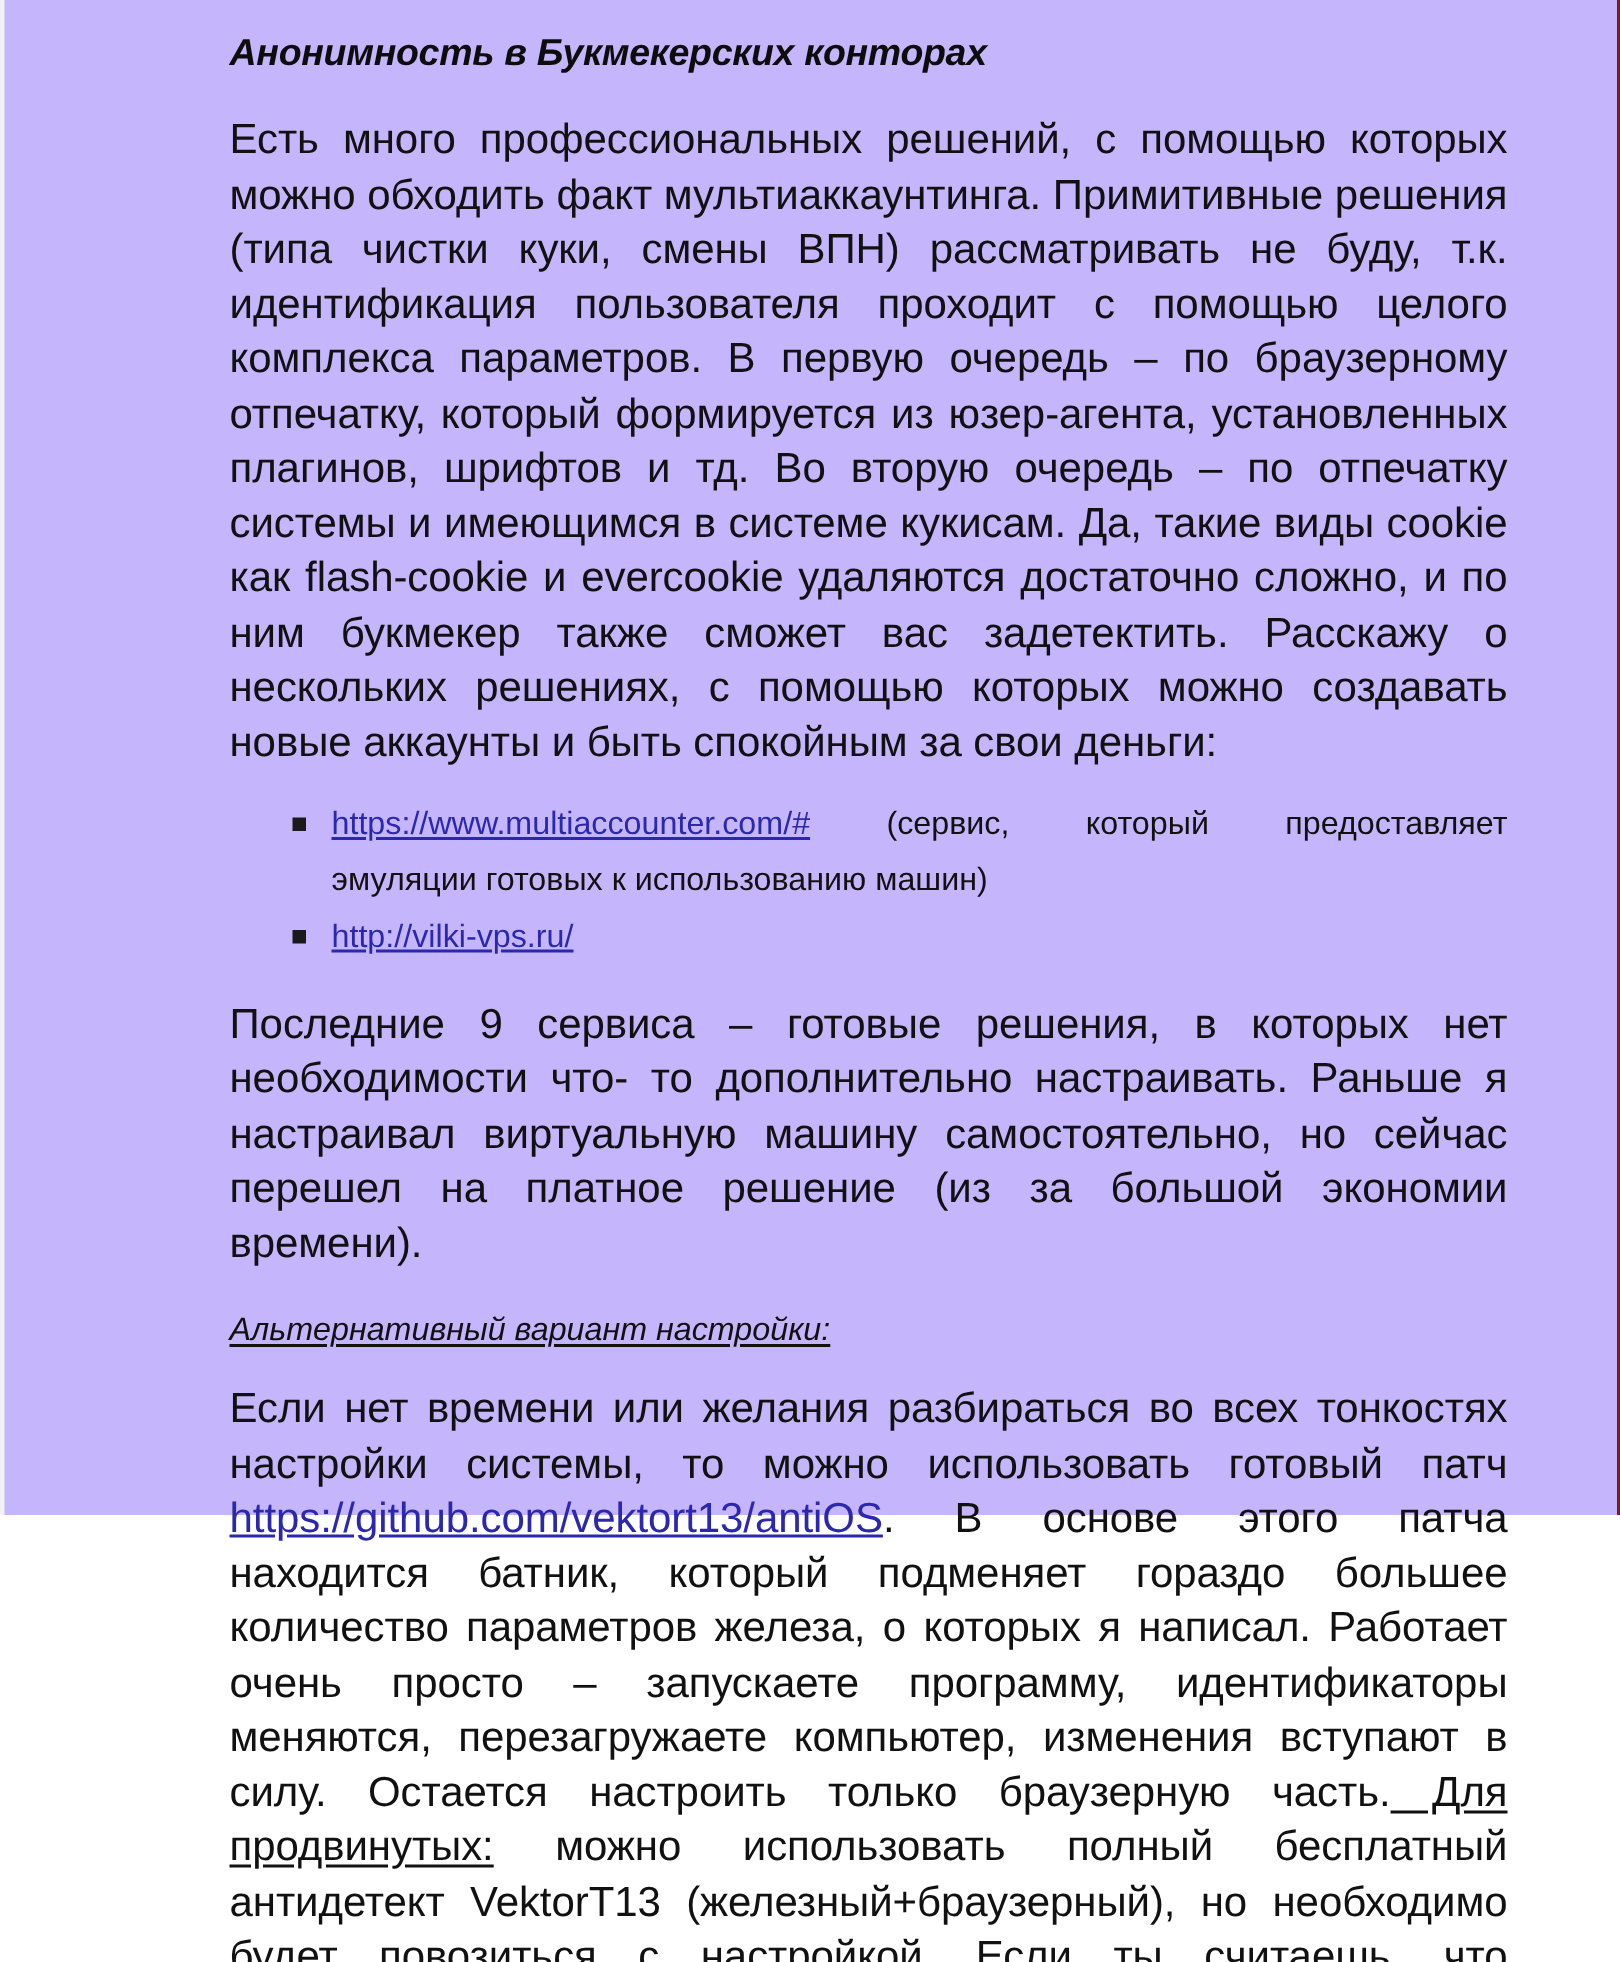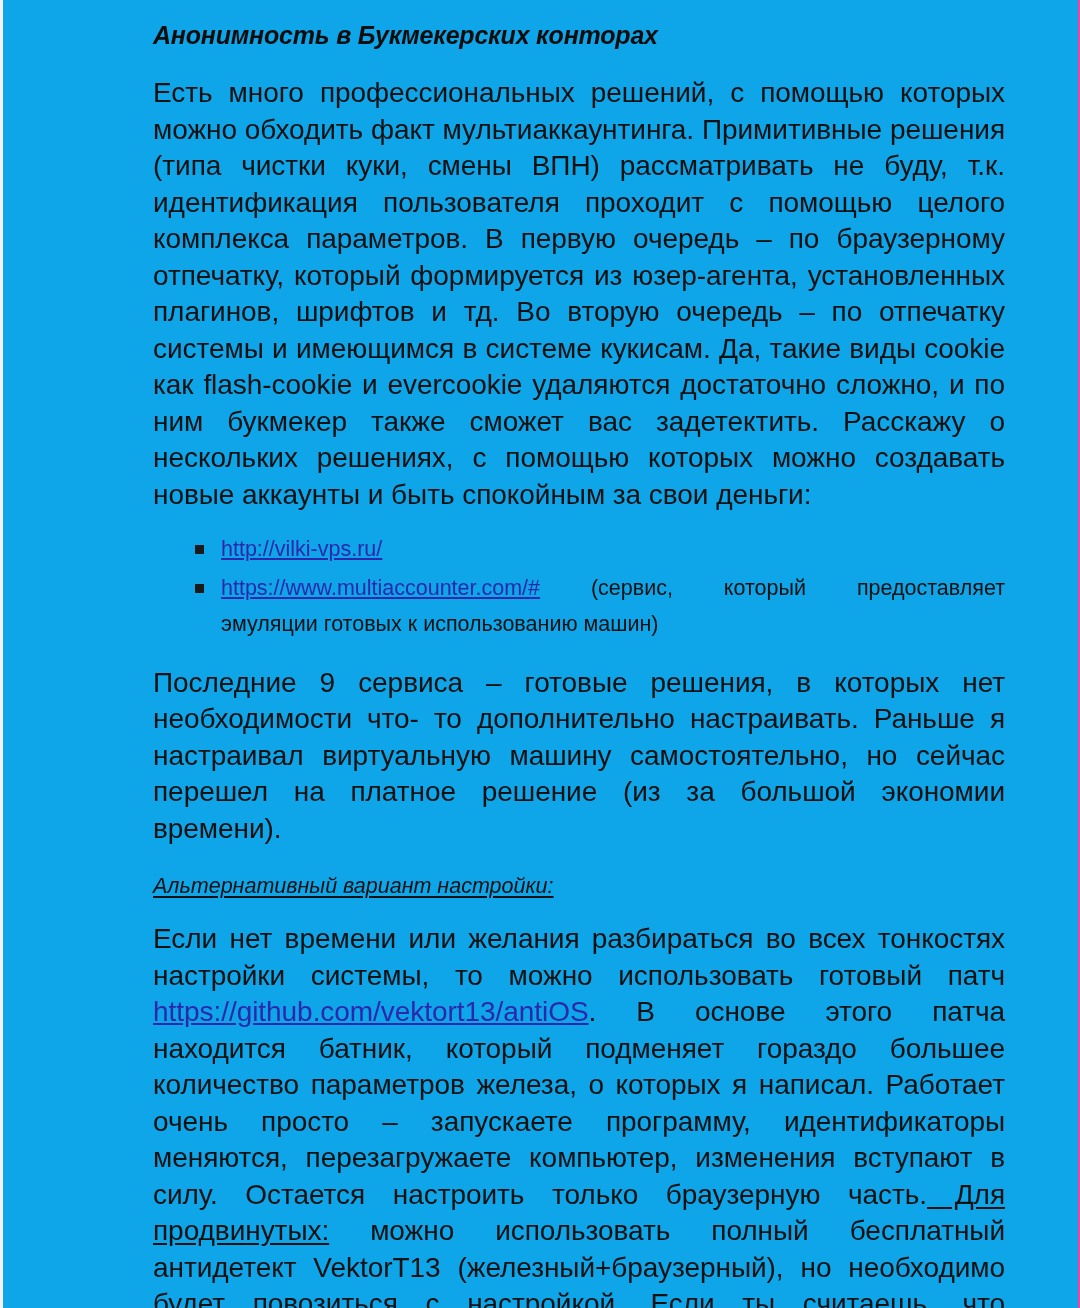--- a/index.html
+++ b/index.html
@@ -13,25 +13,25 @@
     font-family: "Liberation Sans", "DejaVu Sans", sans-serif;
     color: #111111;
     overflow: hidden;
     position: relative;
   }
   .page {
     position: absolute;
     left: 0;
     top: 0;
     width: 1080px;
-    height: 1308px;
-    background: #0ea5e9;
+    height: 1010px;
+    background: #c4b5fd;
     box-sizing: border-box;
     border-left: 3px solid #f2f2f2;
-    border-right: 2px solid #ec4899;
+    border-right: 2px solid #7f1d1d;
   }
   .page-inner {
     padding: 20px 74px 0 150px;
     box-sizing: border-box;
     width: 1080px;
   }
   .doc-title {
     font-size: 25px;
     font-weight: bold;
     font-style: italic;
@@ -119,32 +119,32 @@
 
     <div class="body-block">
 
       <p class="para">Есть много профессиональных решений, с помощью которых можно обходить факт мультиаккаунтинга. Примитивные решения (типа чистки куки, смены ВПН) рассматривать не буду, т.к. идентификация пользователя проходит с помощью целого комплекса параметров. В первую очередь – по браузерному отпечатку, который формируется из юзер-агента, установленных плагинов, шрифтов и тд. Во вторую очередь – по отпечатку системы и имеющимся в системе кукисам. Да, такие виды cookie как flash-cookie и evercookie удаляются достаточно сложно, и по ним букмекер также сможет вас задетектить. Расскажу о нескольких решениях, с помощью которых можно создавать новые аккаунты и быть спокойным за свои деньги:</p>
 
       <ul class="bullets">
 
 
         <li>
           <span class="sq"></span>
-          <span class="li-row link">http://vilki-vps.ru/</span>
-        </li>
-
-        <li>
-          <span class="sq"></span>
           <span class="li-justify">
             <span class="seg link">https://www.multiaccounter.com/#</span>
             <span class="seg">(сервис,</span>
             <span class="seg">который</span>
             <span class="seg">предоставляет</span>
           </span>
           <span class="li-row">эмуляции готовых к использованию машин)</span>
+        </li>
+
+        <li>
+          <span class="sq"></span>
+          <span class="li-row link">http://vilki-vps.ru/</span>
         </li>
 
       </ul>
 
       <p class="para">Последние 9 сервиса – готовые решения, в которых нет необходимости что- то дополнительно настраивать. Раньше я настраивал виртуальную машину самостоятельно, но сейчас перешел на платное решение (из за большой экономии времени).</p>
 
       <div class="subhead">
         <span class="u">Альтернативный вариант настройки:</span>
       </div>
 

